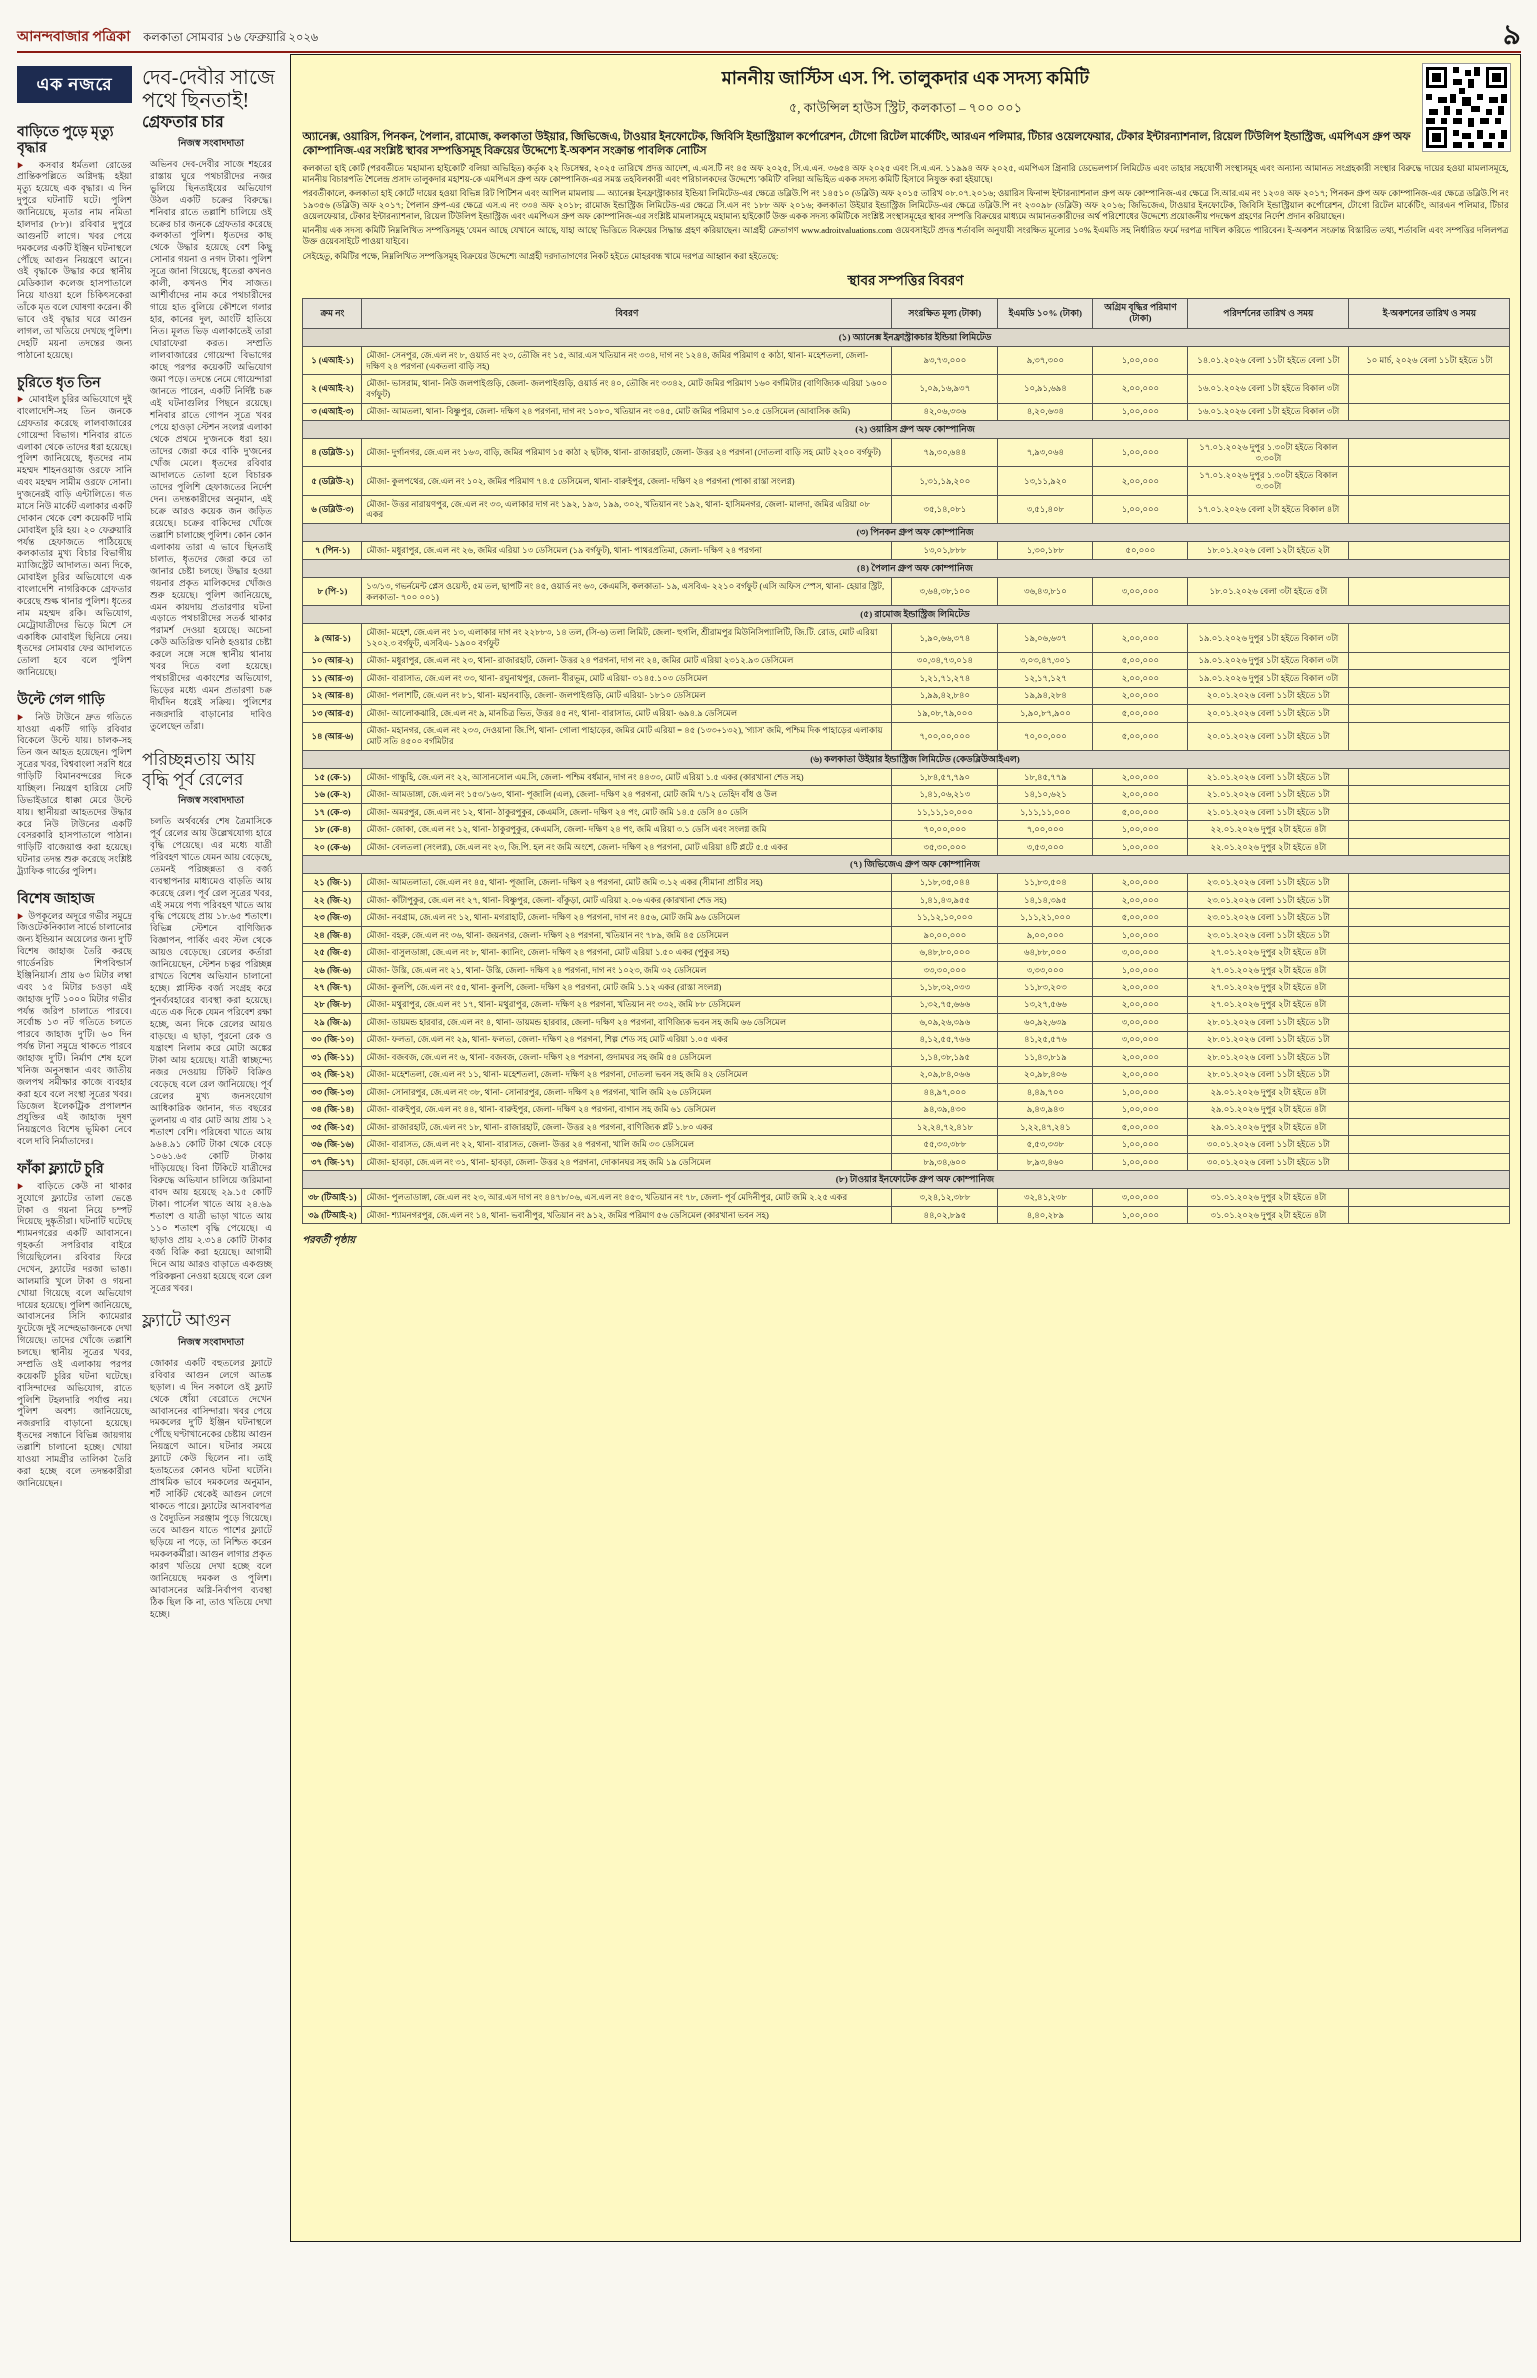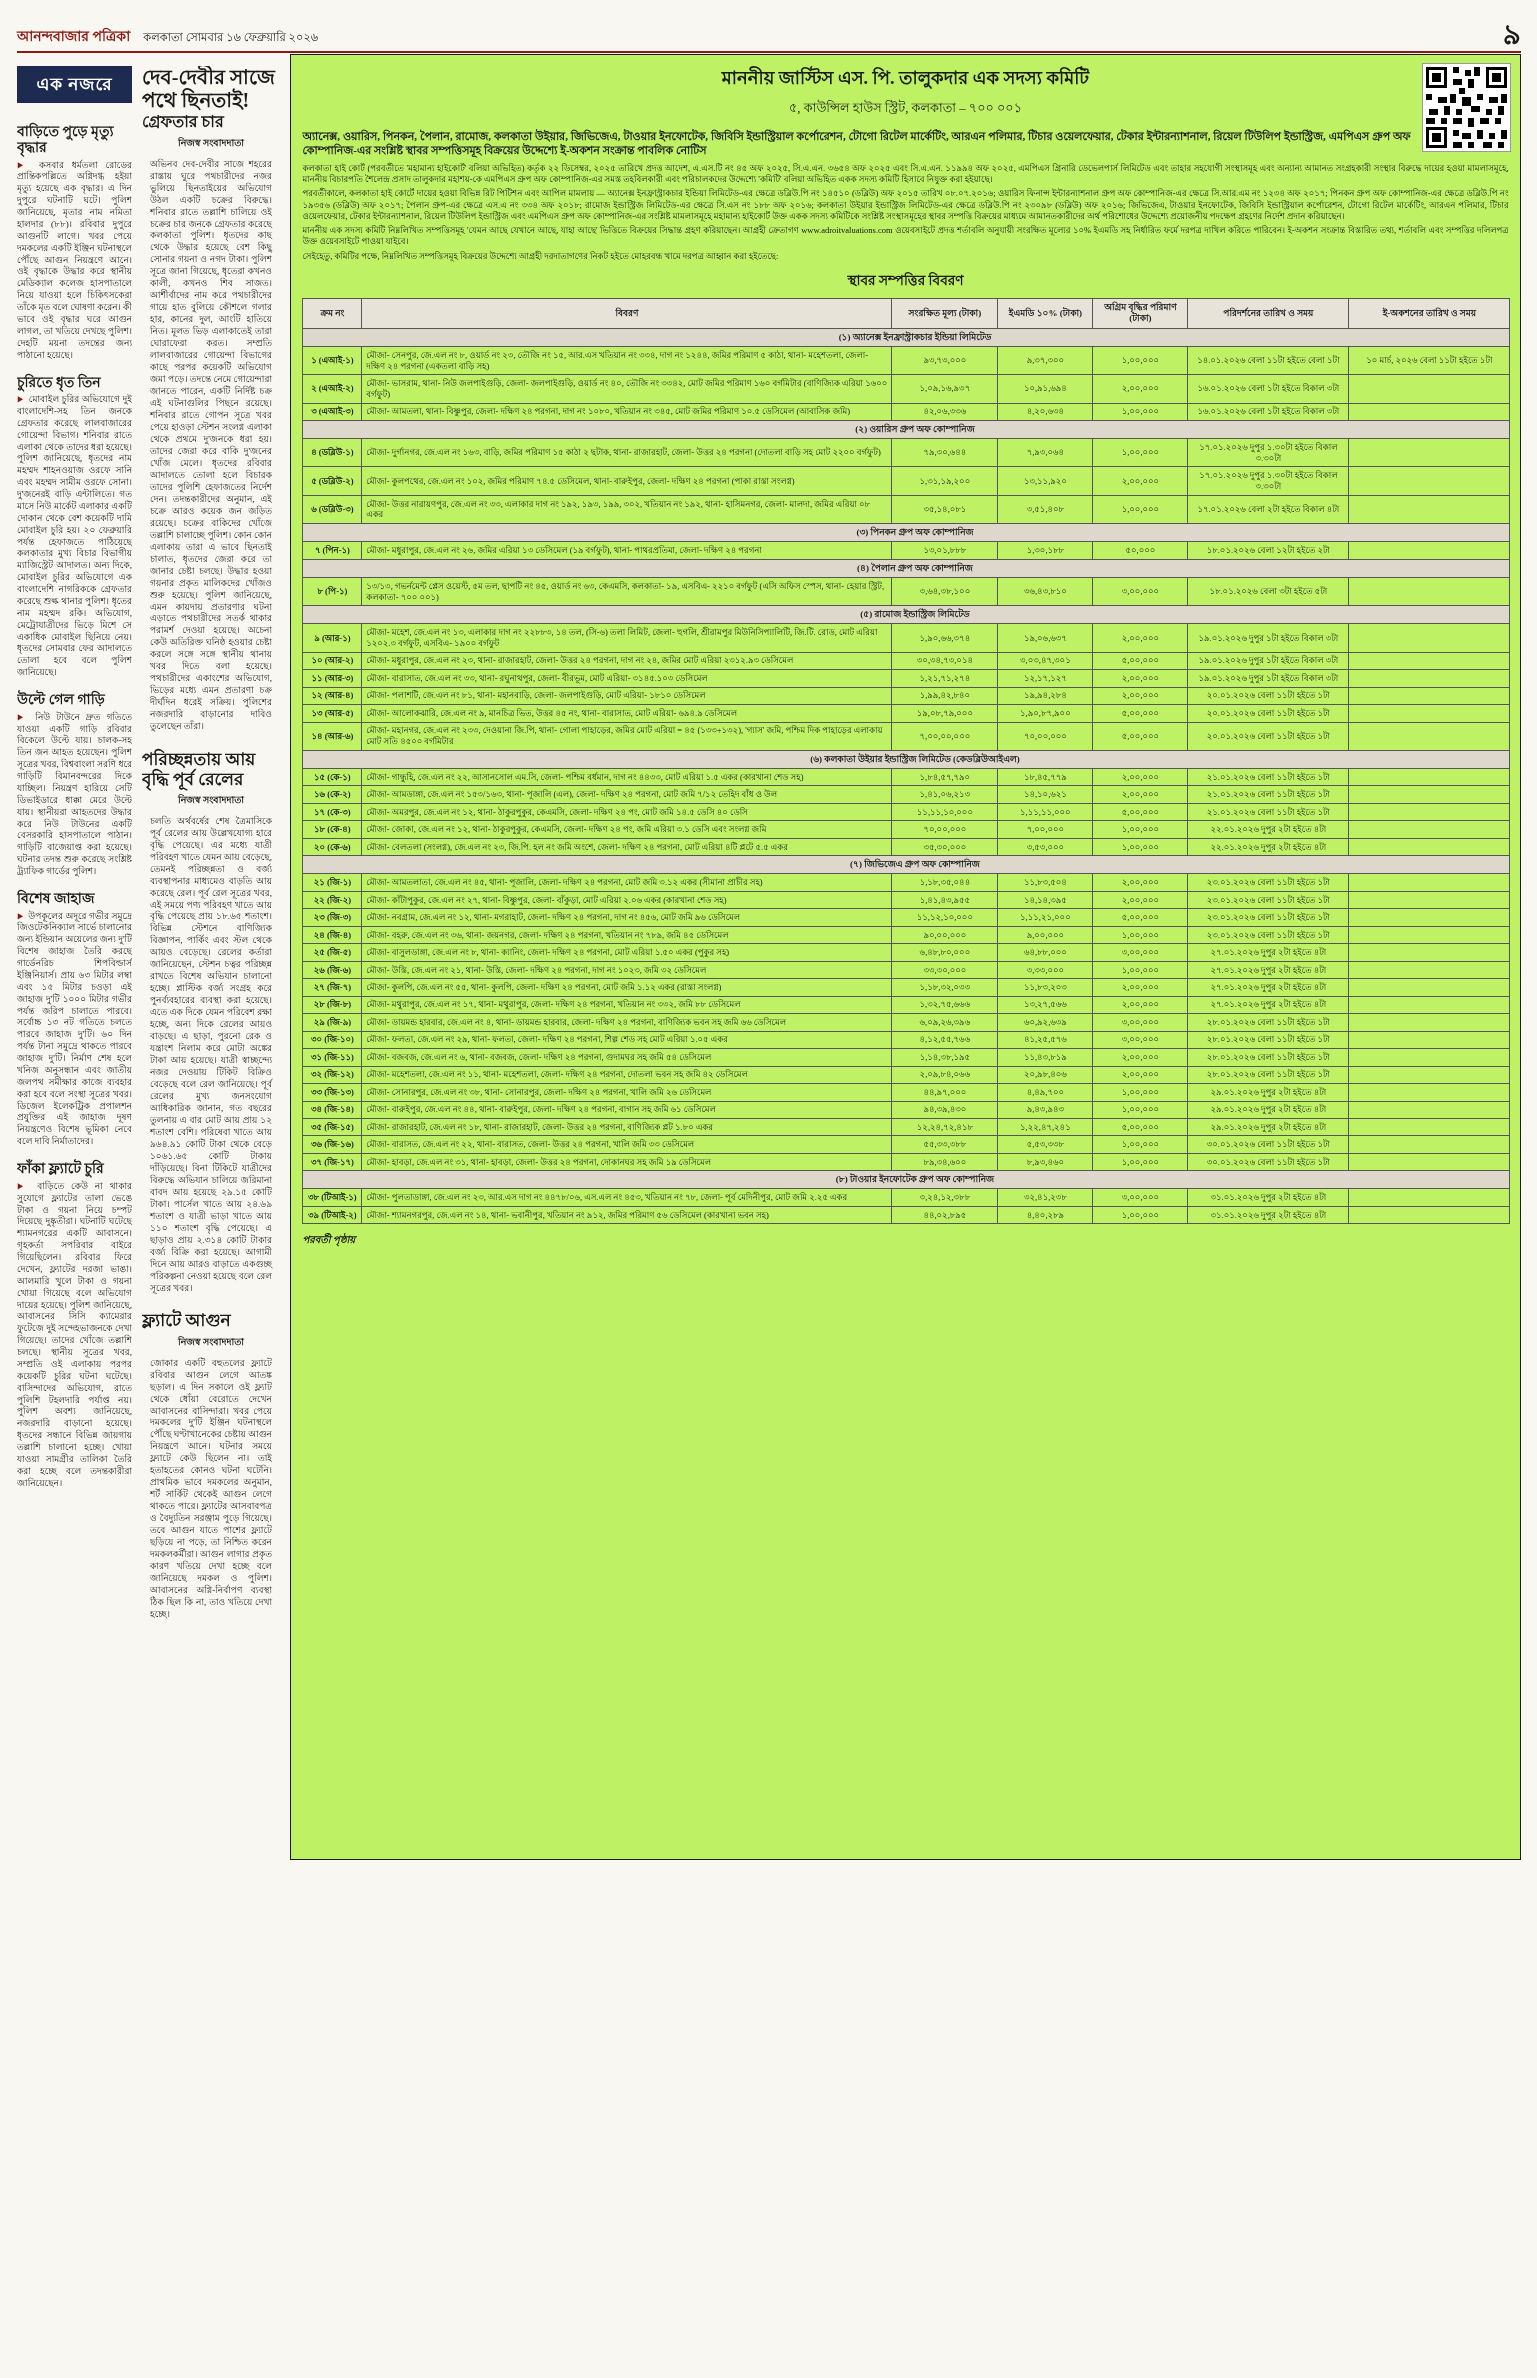--- a/index.html
+++ b/index.html
@@ -20,29 +20,29 @@
   .briefs-header{background:#1d2b50;color:#fff;text-align:center;font-weight:bold;
                  font-size:17px;padding:4.7px 1.9px;margin-bottom:21px;letter-spacing:0.9px;}
   .brief{margin-bottom:13.2px;}
   .brief-head{font-size:14px;line-height:1.12;margin:0 0 3.8px 0;font-weight:bold;}
   .brief-body{font-size:9px;line-height:1.32;text-align:justify;margin:0;color:#222;}
   .arrow{color:#8b1a12;font-size:7.6px;margin-right:1.9px;}
 
   
   .col-articles{position:absolute;left:142px;top:66px;width:138px;height:2298px;overflow:hidden;}
   .article{margin-bottom:17px;}
-  .art-head{font-size:17px;line-height:1.14;margin:0 0 1.9px 0;font-weight:bold;}
+  .art-head{font-size:17px;line-height:1.14;margin:0 0 1.9px 0;font-weight:normal;}
   .art-head.big{font-size:20px;}
   .art-subhead{font-size:16px;font-weight:bold;line-height:1.15;margin-bottom:3.8px;}
   .byline{font-size:9.5px;font-weight:bold;text-align:center;margin:3.8px 0 5.7px 0;}
   .art-body{font-size:9px;line-height:1.33;text-align:justify;margin:8px;color:#222;}
 
   
-  .notice{position:absolute;left:290px;top:54px;width:1231px;height:1806px;
-          border:1.9px solid #1a1a1a;background:#bef264;box-sizing:border-box;
+  .notice{position:absolute;left:290px;top:54px;width:1231px;height:2188px;
+          border:1.9px solid #1a1a1a;background:#fef9c3;box-sizing:border-box;
           padding:7.6px 11.4px;}
   .qr{position:absolute;top:7.6px;right:9.5px;width:87px;height:87px;background:#fff;
       border:0.9px solid #999;}
   .notice-title{font-size:18px;font-weight:bold;text-align:center;margin:1.9px 0 0 0;}
   .notice-address{font-size:12.8px;text-align:center;margin:2.8px 0 0 0;}
   .companies{font-size:11px;font-weight:bold;text-align:justify;line-height:1.3;
              margin:9.5px 0 5.7px 0;padding-right:98px;}
   .notice-para{font-size:8.5px;line-height:1.33;text-align:justify;margin:2.8px 0;color:#141414;}
   .table-title{font-size:13.7px;font-weight:bold;text-align:center;margin:7.6px 0 4.7px 0;}
   table.prop{width:100%;border-collapse:collapse;table-layout:fixed;}

